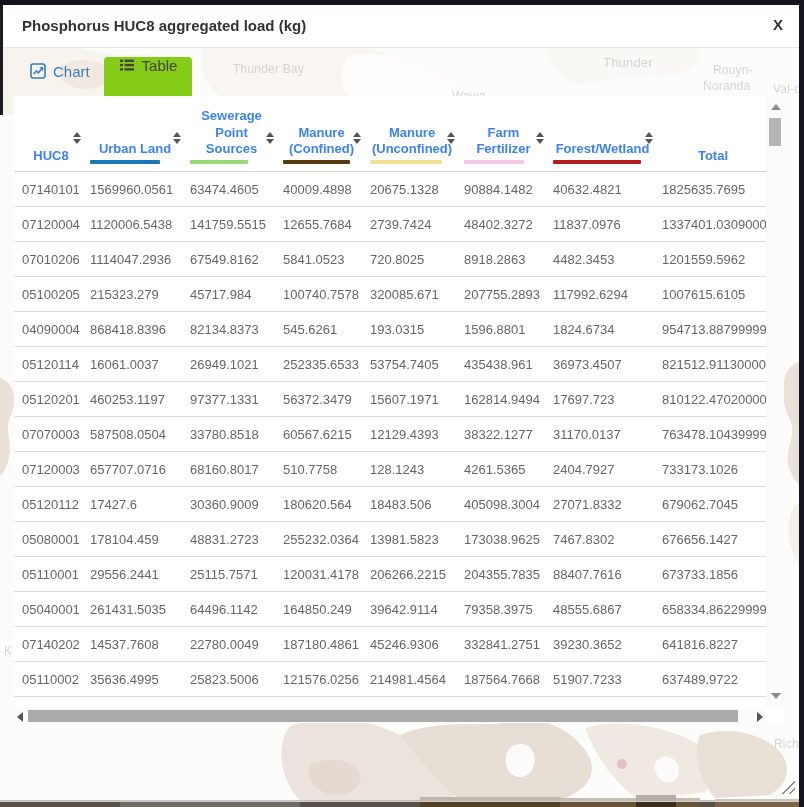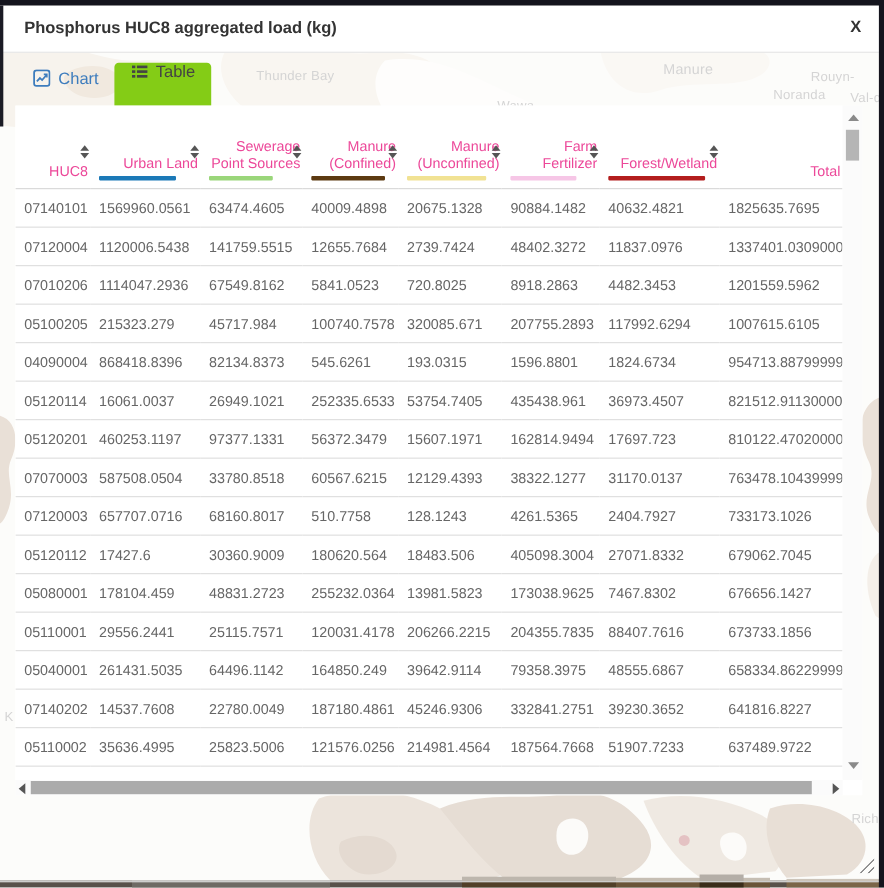--- a/index.html
+++ b/index.html
@@ -22,22 +22,22 @@
   .close-btn{position:absolute;right:16px;top:11px;font-size:15px;font-weight:700;color:#333;cursor:pointer;}
   
   .tab{position:absolute;display:flex;align-items:flex-start;gap:7px;font-size:15px;z-index:2;cursor:pointer;}
   .tab-chart{left:30px;top:63px;height:36px;color:#3d7cbd;}
   .tab-table{left:104px;top:57px;width:88px;height:43px;background:#84cc16;border-radius:4px 4px 0 0;
              justify-content:center;color:#444;}
   
   .panel{position:absolute;left:14px;top:96px;width:770px;height:627px;background:#fff;z-index:2;}
   .table-viewport{position:absolute;left:0;top:0;right:18px;bottom:14px;overflow:hidden;background:#fff;}
   table{width:752px;table-layout:fixed;border-collapse:collapse;}
-  thead th{position:relative;height:68px;vertical-align:bottom;text-align:right;
-           font-size:13px;font-weight:400;color:#ec4899;padding:0 2px 7px 8px;border-bottom:1px solid #d6d6d6;line-height:1.25;}
+  thead th{position:relative;height:68px;vertical-align:bottom;text-align:center;
+           font-size:13px;font-weight:700;color:#3b82f6;padding:0 2px 7px 8px;border-bottom:1px solid #d6d6d6;line-height:1.25;}
   .th-bar{height:4px;margin:3px 0 0 0;border-radius:1px;}
   .sort{position:absolute;right:1px;bottom:27px;display:flex;flex-direction:column;gap:2px;}
   .sort i{display:block;width:0;height:0;border-left:4px solid transparent;border-right:4px solid transparent;}
   .sort .su{border-bottom:5px solid #555;}
   .sort .sd{border-top:5px solid #555;}
   tbody td{font-size:13px;color:#666;padding:10px 2px 9px 8px;border-bottom:1px solid #ddd;
            white-space:nowrap;overflow:hidden;}
   
   .vscroll{position:absolute;right:0;top:0;width:18px;bottom:14px;background:#fbfbfb;}
   .v-up{position:absolute;left:5px;top:8px;width:0;height:0;border-left:5px solid transparent;border-right:5px solid transparent;border-bottom:6px solid #8a8a8a;cursor:pointer;}
@@ -83,22 +83,22 @@
     <rect x="0" y="800" width="804" height="7" fill="#58514a"></rect>
     <rect x="120" y="800" width="180" height="7" fill="#6e6a64"></rect>
     <rect x="420" y="797" width="140" height="10" fill="#513f28"></rect>
     <rect x="560" y="798" width="140" height="9" fill="#6a5438"></rect>
     <rect x="636" y="795" width="40" height="12" fill="#3a2c1a"></rect>
     <rect x="715" y="799" width="84" height="8" fill="#7a6548"></rect>
   </svg>
   <div id="map-labels">
       <span class="map-label" style="left: 233px; top: 62px; font-size: 12px;">Thunder Bay</span>
       <span class="map-label" style="left: 452px; top: 89px; font-size: 12px;">Wawa</span>
-      <span class="map-label" style="left: 603px; top: 55px; font-size: 13px;">Manure</span>
-      <span class="map-label" style="left: 713px; top: 63px; font-size: 12px; margin-left: 24px;">Rouyn-</span>
+      <span class="map-label" style="left: 603px; top: 55px; font-size: 13px;">Thunder</span>
+      <span class="map-label" style="left: 713px; top: 63px; font-size: 12px;">Rouyn-</span>
       <span class="map-label" style="left: 703px; top: 79px; font-size: 12px;">Noranda</span>
       <span class="map-label" style="left: 773px; top: 82px; font-size: 12px;">Val-d</span>
       <span class="map-label" style="left: 774px; top: 737px; font-size: 12px;">Rich</span>
       <span class="map-label" style="left: 4px; top: 644px; font-size: 12px;">K</span>
     </div>
 
   <div class="wash"></div>
 
   <div class="modal-header">
     <div class="modal-title">Phosphorus HUC8 aggregated load (kg)</div>

